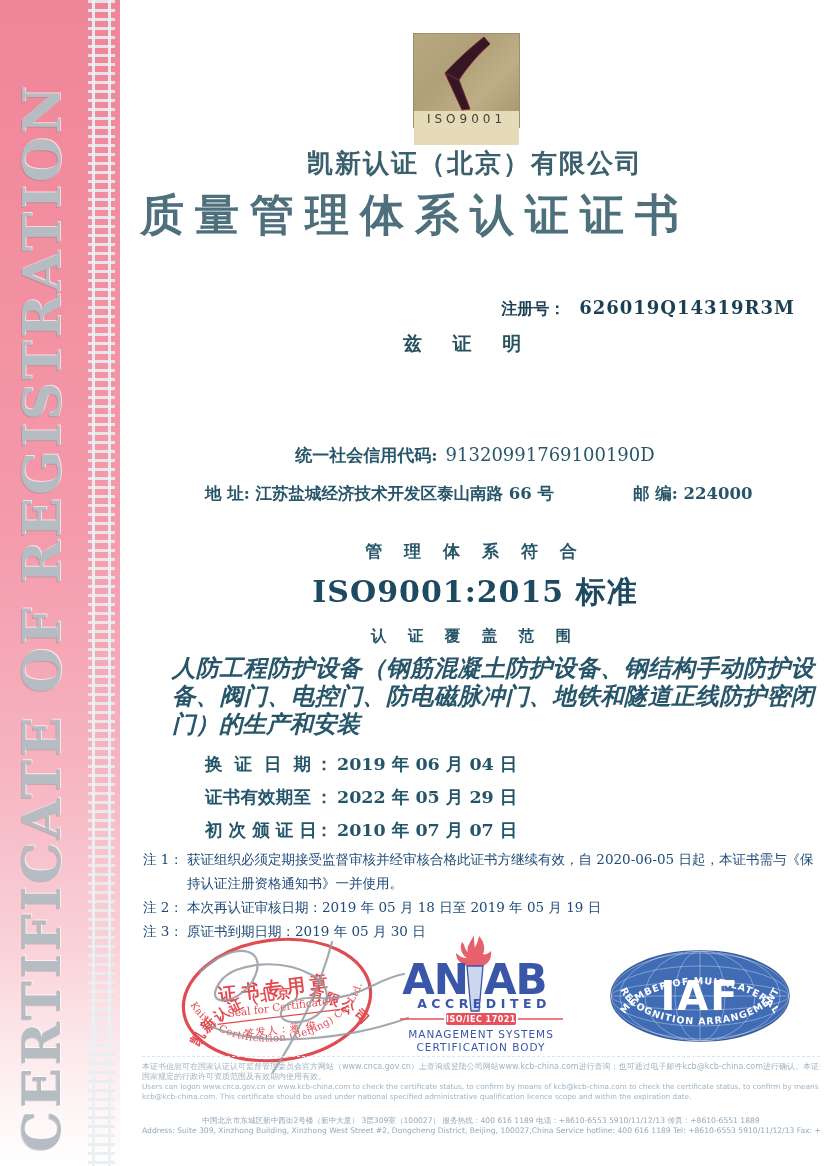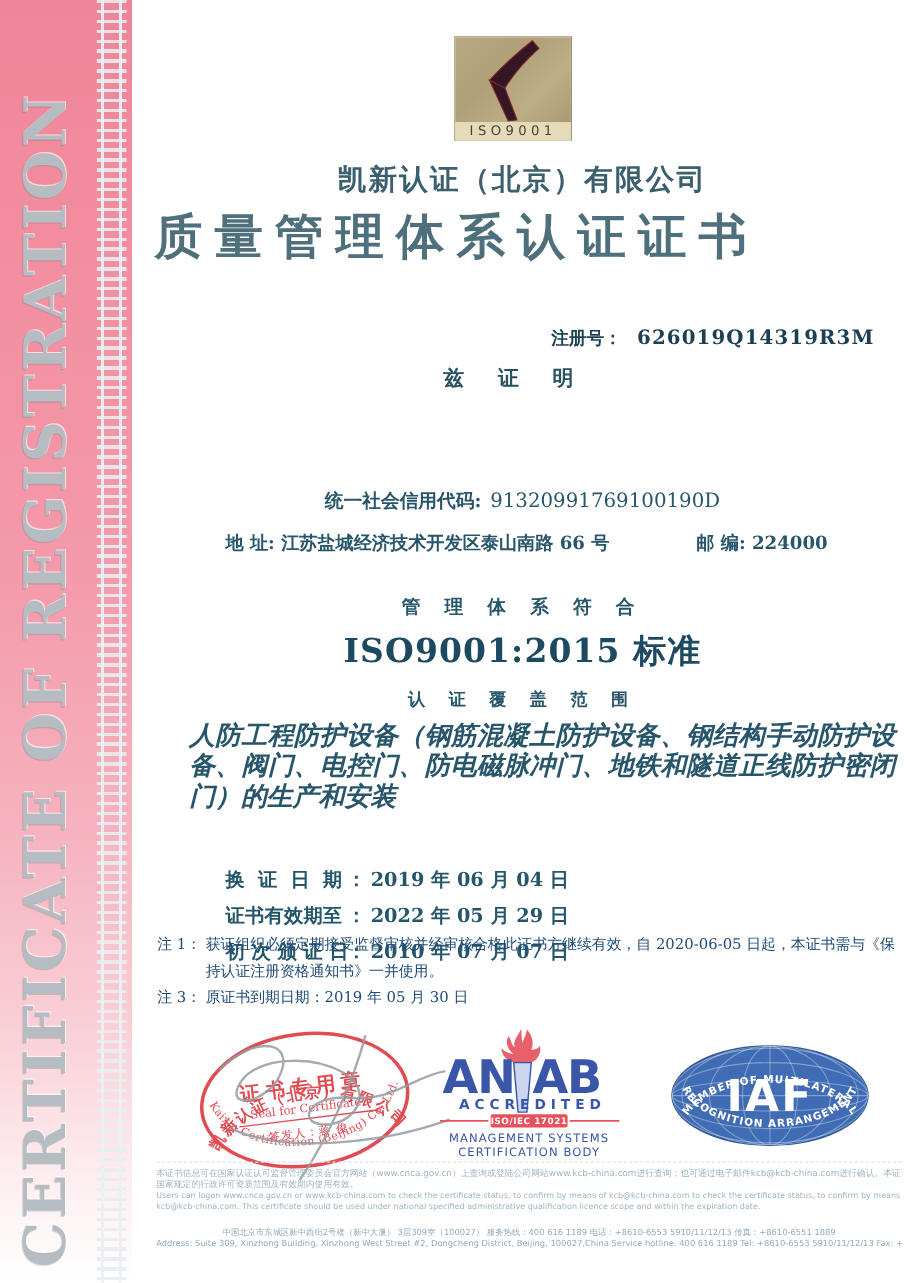--- a/index.html
+++ b/index.html
@@ -16,21 +16,21 @@
   .band-text{position:absolute;left:0;top:1166px;width:1166px;height:88px;
     transform-origin:0 0;transform:rotate(-90deg);
     font-size:52px;font-weight:bold;letter-spacing:3px;line-height:84px;
     padding-left:14px;color:#b5bcc2;white-space:nowrap;
     text-shadow:1px 1px 0 rgba(255,255,255,0.65), -1px -1px 0 rgba(120,130,138,0.35);}
 
   
   .iso-logo{position:absolute;left:413px;top:33px;width:107px;height:95px;border:1px solid #9a8f72;box-sizing:border-box;}
   .iso-gold{height:77px;background:linear-gradient(135deg,#b9a981 0%,#afa078 40%,#beae86 70%,#a99a72 100%);position:relative;}
   .iso-gold svg{position:absolute;left:0;top:0;}
-  .iso-strip{height:17px;background:#e5dbb9;color:#45403a;font-size:12px;letter-spacing:4px;text-align:center;line-height:17px;font-family:"DejaVu Sans","Liberation Sans",sans-serif;}
+  .iso-strip{height:34px;background:#e5dbb9;color:#45403a;font-size:12px;letter-spacing:4px;text-align:center;line-height:17px;font-family:"DejaVu Sans","Liberation Sans",sans-serif;}
 
   
   .issuer{position:absolute;left:140px;top:146px;width:670px;text-align:center;
     font-size:26px;font-weight:bold;letter-spacing:2px;color:#3a5f6d;}
   .cert-title{position:absolute;left:140px;top:186px;width:670px;text-align:left;
     font-size:44px;font-weight:bold;letter-spacing:11px;color:#4e6f7c;
     text-shadow:1px 1px 0 rgba(255,255,255,0.5);}
   .reg-line{position:absolute;top:297px;right:30px;color:#1c3f54;}
   .reg-label{font-size:16px;font-weight:bold;margin-right:14px;}
   .reg-no{font-size:18px;font-weight:bold;letter-spacing:1px;}
@@ -51,21 +51,21 @@
   .standard{position:absolute;left:140px;top:572px;width:670px;text-align:center;
     font-size:30px;font-weight:bold;letter-spacing:1px;color:#1d4a61;}
   .scope-head{position:absolute;left:140px;top:626px;width:670px;text-align:center;
     font-size:15.5px;font-weight:bold;letter-spacing:8px;color:#27566a;}
   .scope{position:absolute;left:172px;top:654px;width:642px;
     font-size:23.5px;font-weight:bold;line-height:28px;color:#27566a;text-align:justify;font-style:italic;}
 
   
   .dates{position:absolute;left:205px;top:748px;color:#24566b;font-size:17.5px;font-weight:bold;}
   .date-row{height:33px;line-height:33px;white-space:nowrap;}
-  .date-label{display:inline-block;width:106px;text-align:justify;text-align-last:justify;margin-top:36px;}
+  .date-label{display:inline-block;width:106px;text-align:justify;text-align-last:justify;}
   .date-colon{display:inline-block;width:26px;text-align:center;}
 
   
   .notes{position:absolute;left:143px;top:847px;width:678px;color:#1d4a78;font-size:13.5px;line-height:24px;}
   .note{display:flex;}
   .note-label{flex:none;width:44px;}
   .note-text{flex:1;}
 
   
   .seal{position:absolute;left:177px;top:935px;width:200px;height:130px;transform:rotate(-7deg);}
@@ -152,20 +152,24 @@
     </div>
     <div class="date-row">
       <span class="date-label">初 次 颁 证 日</span><span class="date-colon">：</span><span class="date-value">2010 年 07 月 07 日</span>
     </div>
   </div>
 
   <div class="notes">
     <div class="note">
       <span class="note-label">注 1：</span>
         <span class="note-text">获证组织必须定期接受监督审核并经审核合格此证书方继续有效，自 2020-06-05 日起，本证书需与《保持认证注册资格通知书》一并使用。</span>
+    </div>
+    <div class="note">
+      <span class="note-label">注 2：</span>
+        <span class="note-text">本次再认证审核日期：2019 年 05 月 18 日至 2019 年 05 月 19 日</span>
     </div>
     <div class="note">
       <span class="note-label">注 3：</span>
         <span class="note-text">原证书到期日期：2019 年 05 月 30 日</span>
     </div>
   </div>
 
   <svg class="seal" viewBox="-100 -65 200 130">
     <defs>
       <path id="sealTopArc" d="M -80,32 A 90 62 0 0 1 80,32" fill="none"></path>

